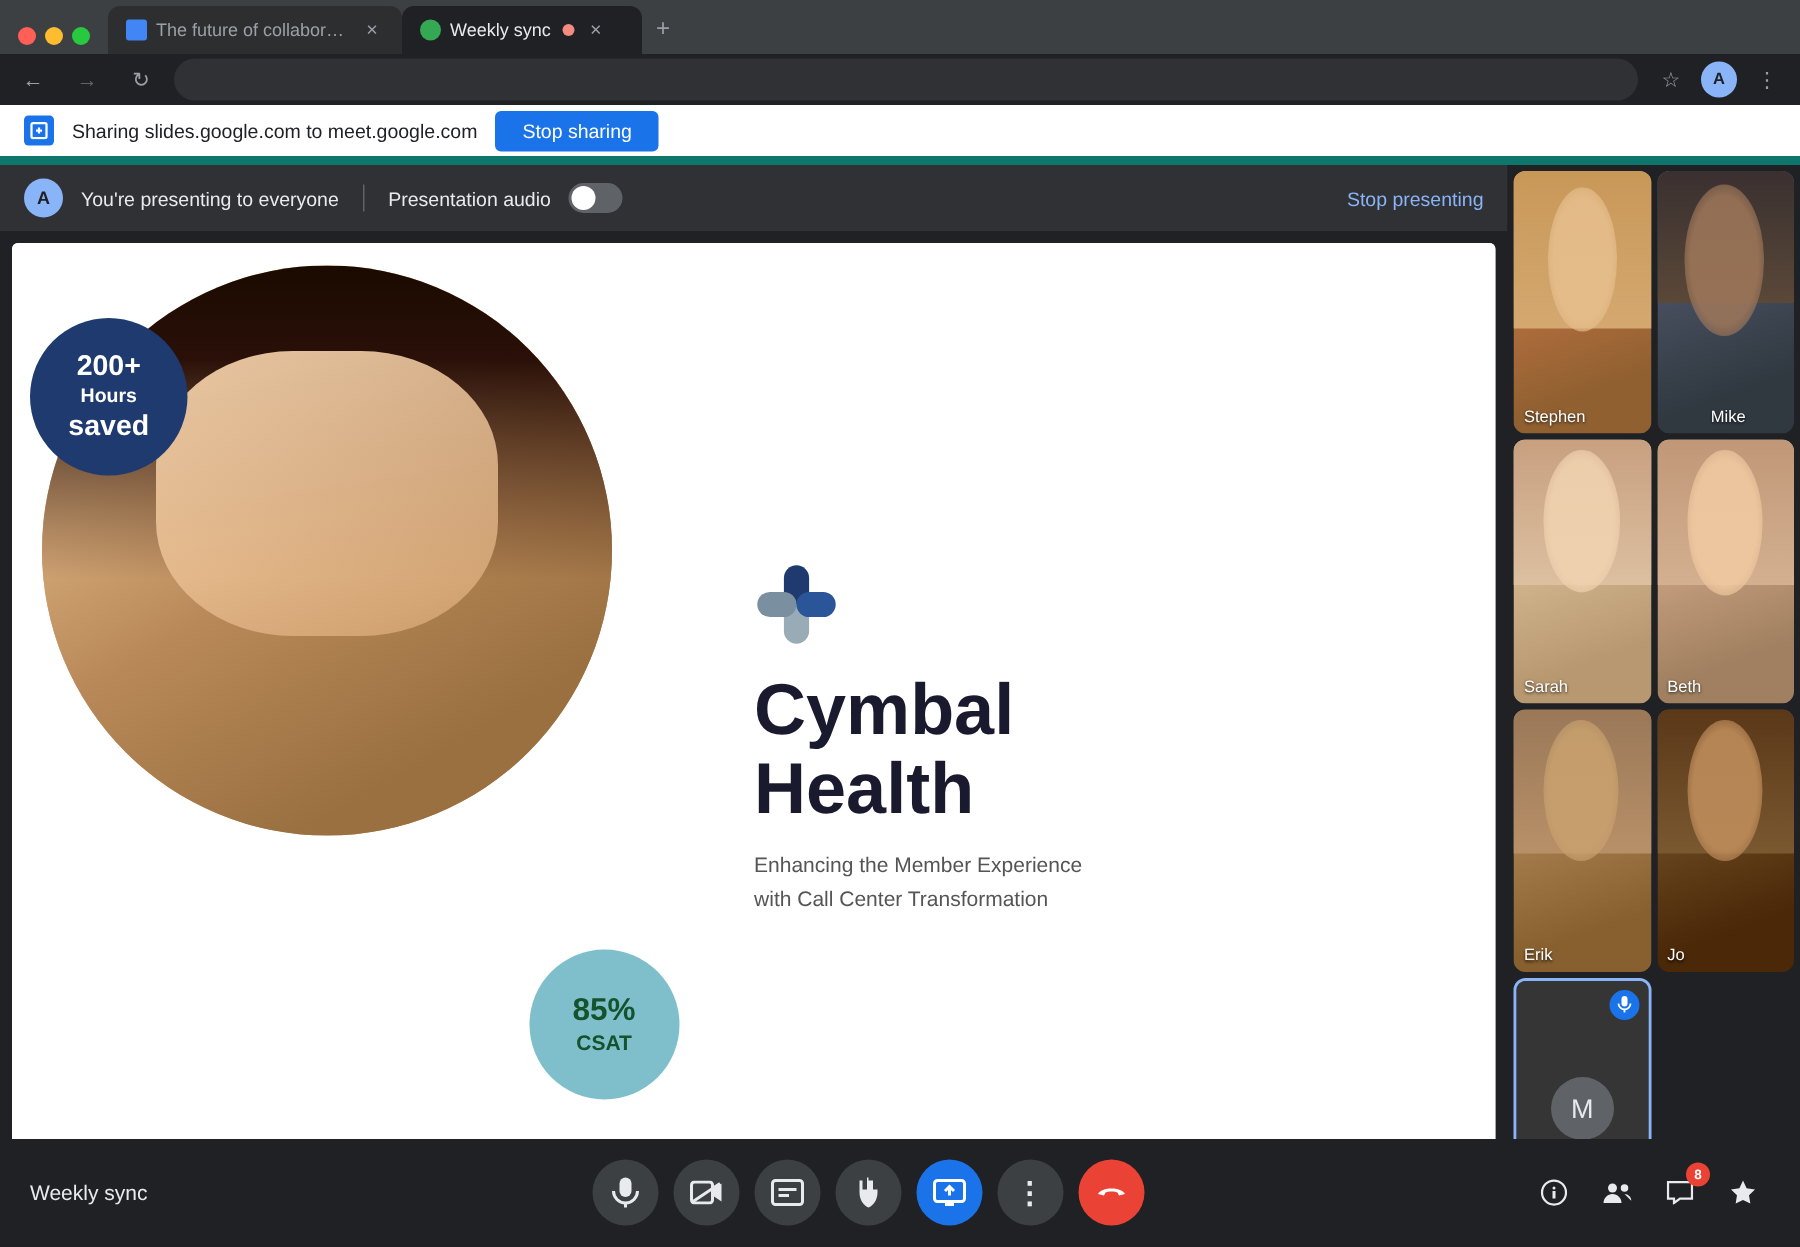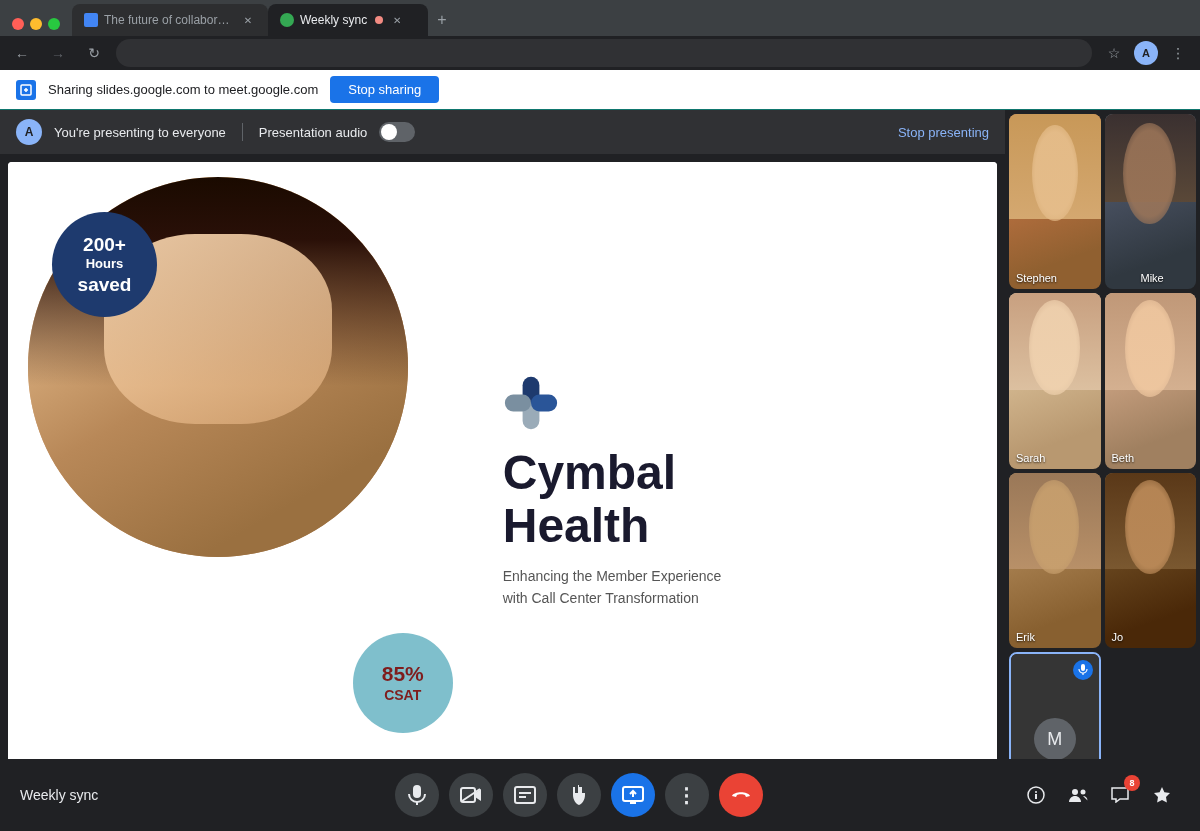--- a/index.html
+++ b/index.html
@@ -18,21 +18,21 @@
 
     
     .omnibar { height: 34px; background: #202124; display: flex; align-items: center; padding: 0 8px; gap: 8px; }
     .nav-btn { width: 28px; height: 28px; border-radius: 50%; display: flex; align-items: center; justify-content: center; color: #9aa0a6; font-size: 14px; cursor: pointer; }
     .address-bar { flex: 1; height: 28px; background: #303134; border-radius: 14px; display: flex; align-items: center; padding: 0 12px; font-size: 13px; color: #e8eaed; }
     .address-text { flex: 1; text-align: center; font-size: 13px; color: #e8eaed; }
     .omnibar-actions { display: flex; align-items: center; gap: 4px; }
     .omnibar-icon { width: 28px; height: 28px; border-radius: 50%; display: flex; align-items: center; justify-content: center; color: #9aa0a6; font-size: 14px; cursor: pointer; }
 
     
-    .sharing-bar { height: 40px; background: #fff; display: flex; align-items: center; padding: 0 16px; gap: 12px; border-bottom: 1px solid #0f766e; }
+    .sharing-bar { height: 40px; background: #fff; display: flex; align-items: center; padding: 0 16px; gap: 12px; border-bottom: 6px solid #0f766e; }
     .stop-sharing-btn { background: #1a73e8; color: #fff; border: none; padding: 6px 18px; border-radius: 4px; font-size: 13px; font-weight: 500; cursor: pointer; }
 
     
     .meet-container { display: flex; height: calc(831px - 70px - 40px); background: #202124; }
 
     
     .presentation-area { flex: 1; display: flex; flex-direction: column; min-width: 0; }
     .presenter-bar { height: 44px; background: #303134; display: flex; align-items: center; padding: 0 16px; gap: 12px; }
 
     
@@ -133,29 +133,29 @@
           <div style="position:absolute;top:15px;left:20px;width:380px;height:380px;border-radius:50%;overflow:hidden;background:linear-gradient(135deg,#e8c090,#c89060,#a07040);">
 
             <div style="width:100%;height:100%;position:relative;background:linear-gradient(150deg,#e8c8a0 0%,#d4a878 30%,#b88858 50%,#9a7040 80%);">
 
               <div style="position:absolute;top:0;left:0;right:0;height:55%;background:linear-gradient(180deg,#1a0a00 0%,#2a1008 30%,transparent 100%);border-radius:50% 50% 0 0;"></div>
 
               <div style="position:absolute;top:15%;left:20%;width:60%;height:50%;background:linear-gradient(160deg,rgba(255,220,180,0.9),rgba(220,170,120,0.7));border-radius:40%;"></div>
             </div>
           </div>
 
-          <div style="position:absolute;top:50px;left:44px;width:105px;height:105px;border-radius:50%;background:#1e3a6e;display:flex;align-items:center;justify-content:center;color:#fff;font-weight:800;font-size:16px;text-align:center;line-height:1.25;z-index:2;">
+          <div style="position:absolute;top:50px;left:12px;width:105px;height:105px;border-radius:50%;background:#1e3a6e;display:flex;align-items:center;justify-content:center;color:#fff;font-weight:800;font-size:16px;text-align:center;line-height:1.25;z-index:2;">
             <div>
               <div style="font-size:19px;font-weight:900;">200+</div>
               <div style="font-size:13px;">Hours</div>
               <div style="font-size:19px;">saved</div>
             </div>
           </div>
 
-          <div style="position:absolute;bottom:90px;right:30px;width:100px;height:100px;border-radius:50%;background:#7fbfcc;display:flex;align-items:center;justify-content:center;color:#7f1d1d;font-weight:800;font-size:18px;text-align:center;line-height:1.25;z-index:2;">
+          <div style="position:absolute;bottom:90px;right:30px;width:100px;height:100px;border-radius:50%;background:#7fbfcc;display:flex;align-items:center;justify-content:center;color:#14532d;font-weight:800;font-size:18px;text-align:center;line-height:1.25;z-index:2;">
             <div>
               <div style="font-size:21px;font-weight:900;">85%</div>
               <div style="font-size:14px;">CSAT</div>
             </div>
           </div>
         </div>
 
         <div class="slide-right">
 
           <div style="margin-bottom:12px;">

